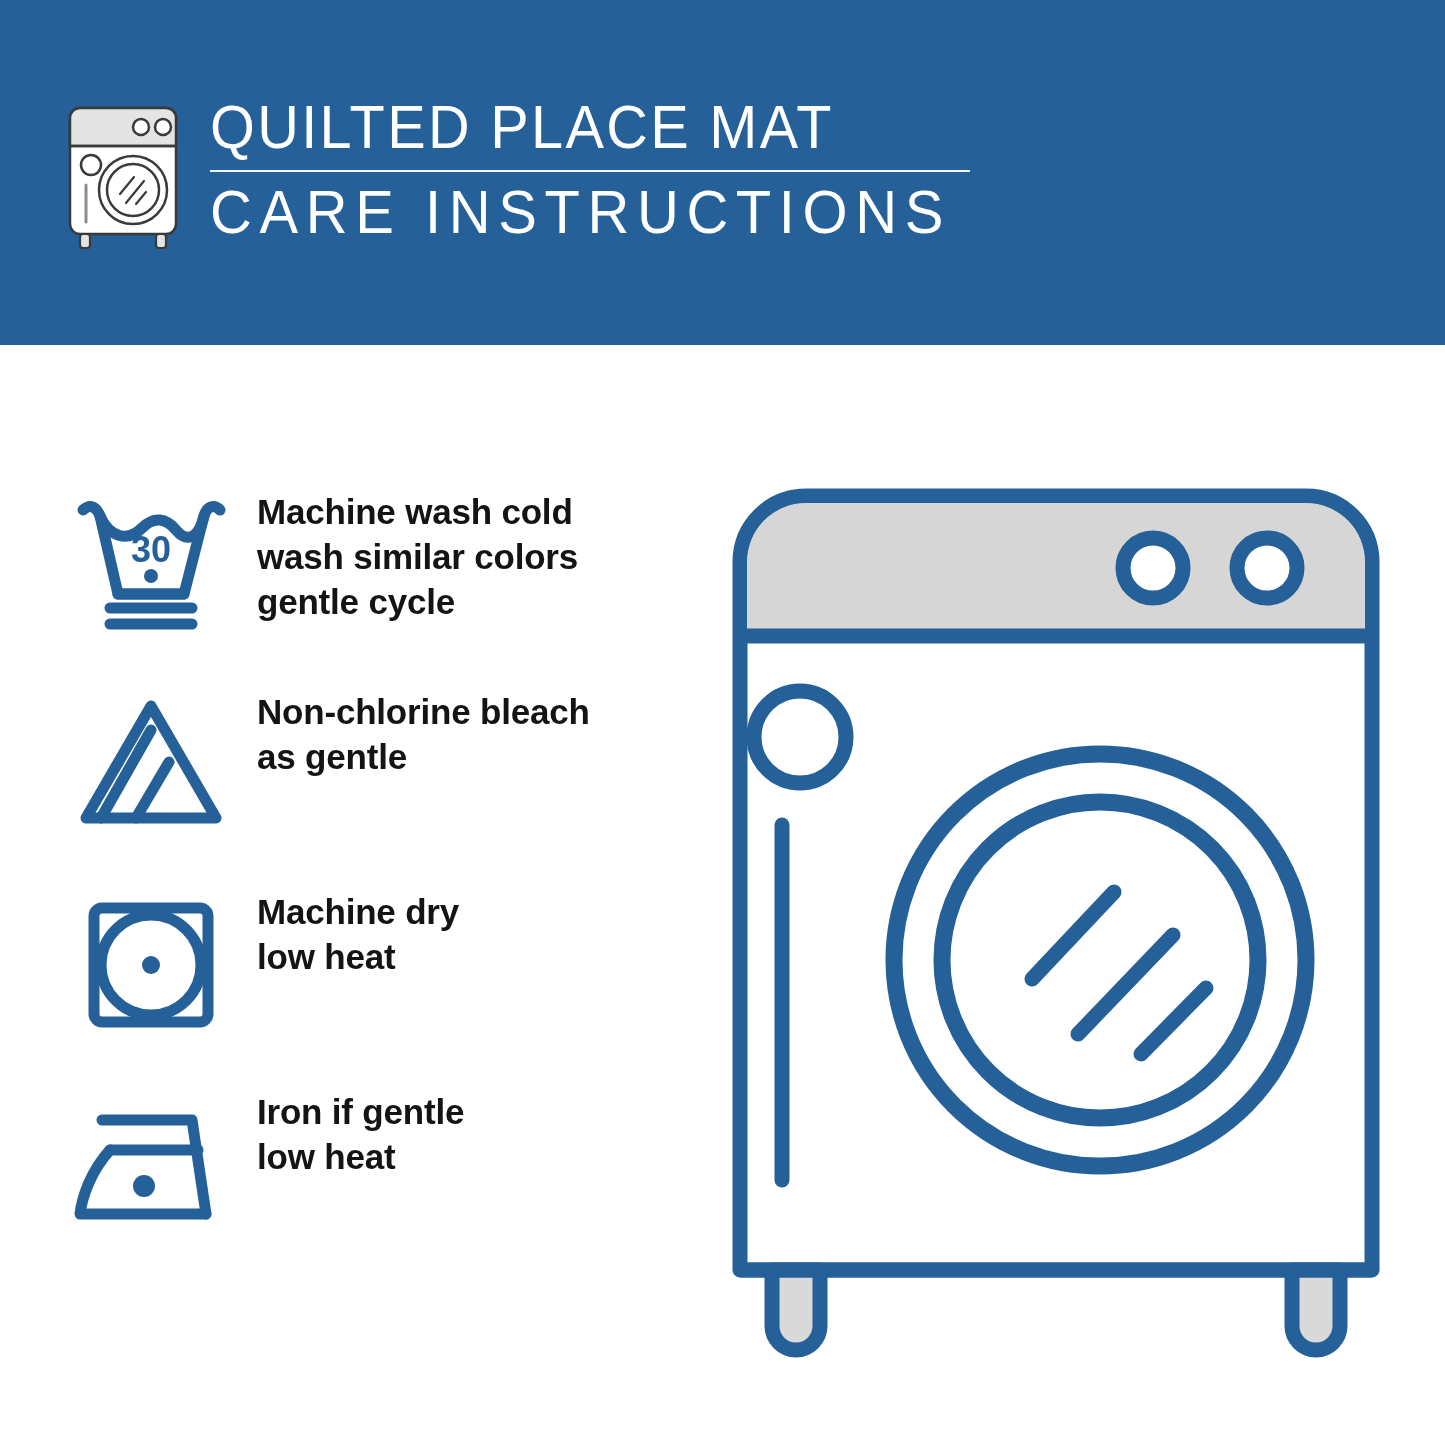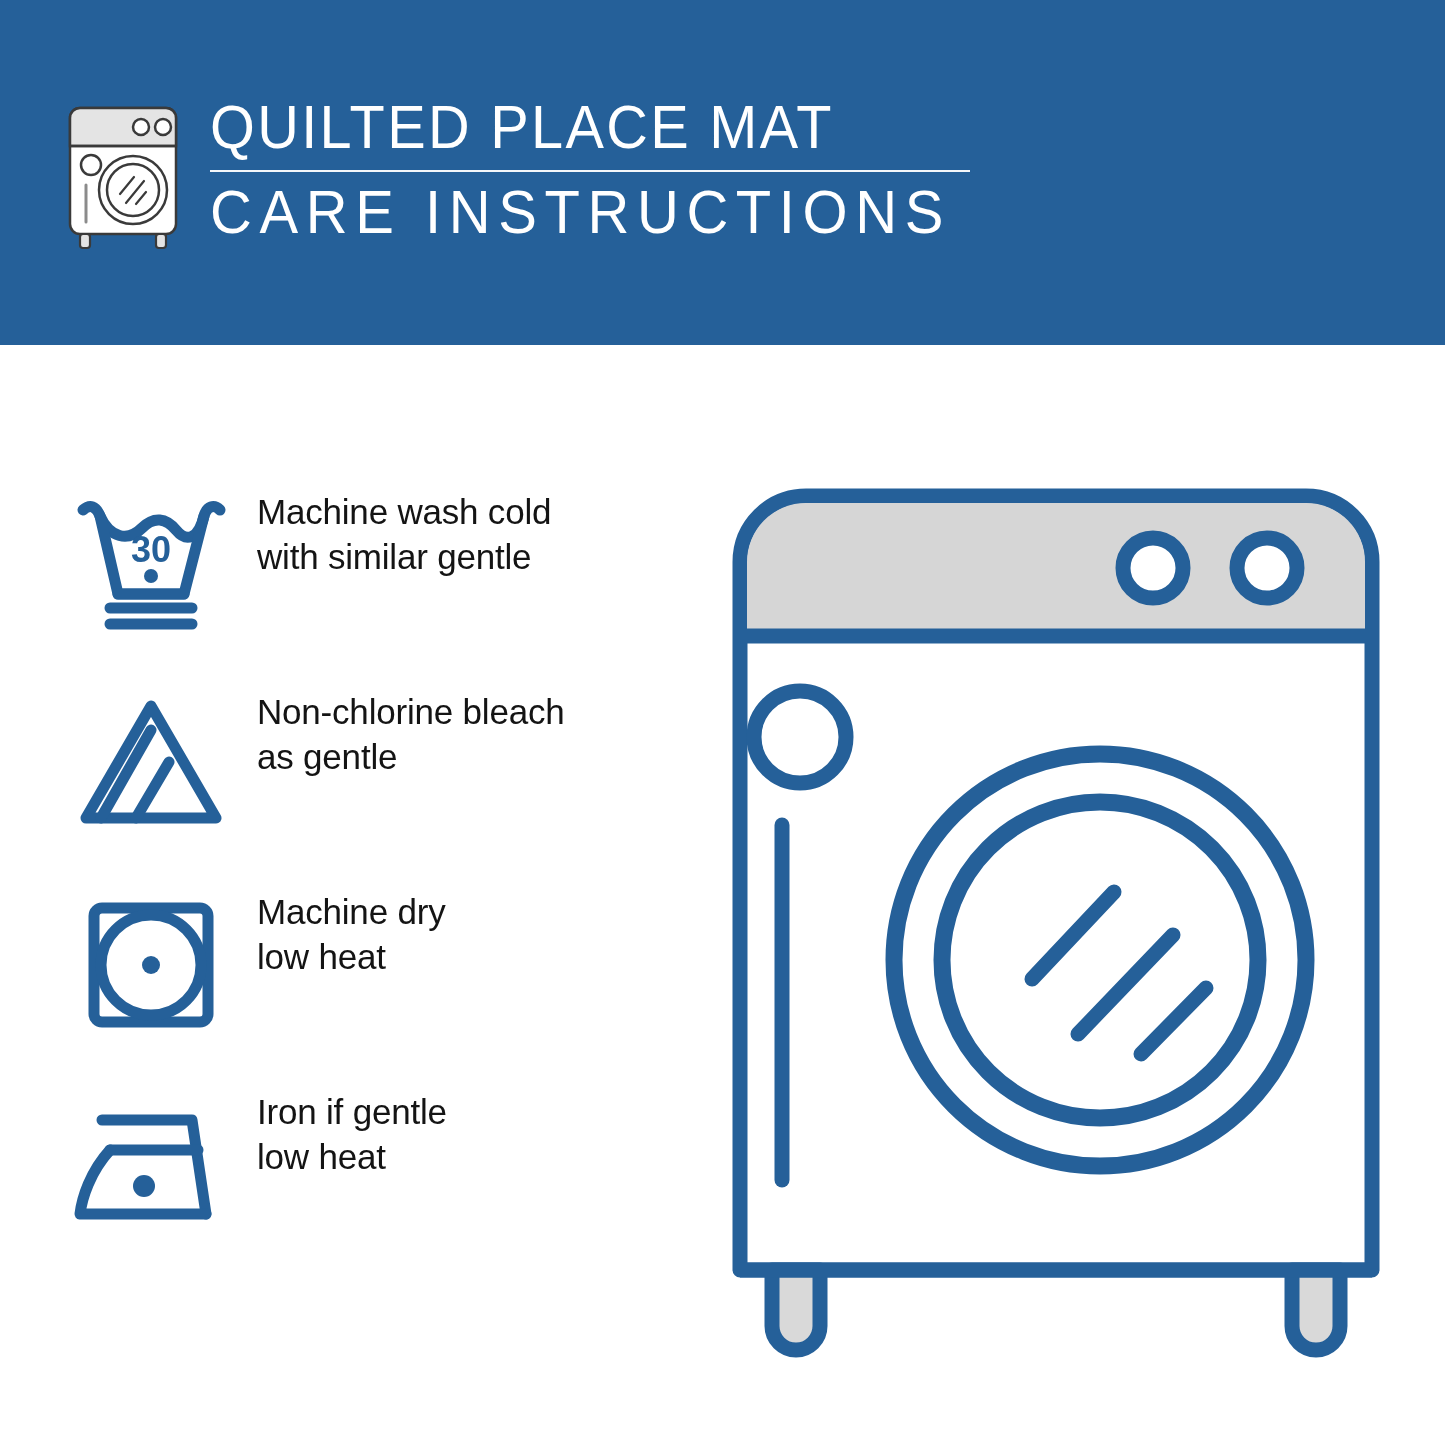--- a/index.html
+++ b/index.html
@@ -116,21 +116,21 @@
     align-items: center;
     justify-content: flex-start;
   }
 
   .care-row .label {
     flex: 1 1 auto;
     margin-left: 16px;
     color: #141414;
     font-family: "Liberation Sans", sans-serif;
     font-size: 35px;
-    font-weight: 400;
+    font-weight: 700;
     line-height: 1.28;
     letter-spacing: -0.2px;
   }
   .care-row .label .ln { display: block; }
 
   
   .washer-wrap {
     position: absolute;
     left: 726px;
     top: 480px;
@@ -199,21 +199,22 @@
             <line x1="44" y1="118" x2="126" y2="118"></line>
             <line x1="44" y1="134" x2="126" y2="134"></line>
           </g>
 
           <text x="85" y="72" text-anchor="middle" font-family="Liberation Sans, sans-serif" font-size="36" font-weight="700" fill="#256099">30</text>
           <circle cx="85" cy="86" r="7" fill="#256099"></circle>
         </svg>
       </div>
       <div class="label">
         <span class="ln">Machine wash cold</span>
-        <span class="ln">with similar gentle</span>
+        <span class="ln">wash similar colors</span>
+        <span class="ln">gentle cycle</span>
       </div>
     </div>
 
     <div class="care-row">
       <div class="sym">
         <svg viewBox="0 0 170 150" width="170" height="150" aria-hidden="true">
           <g fill="none" stroke="#256099" stroke-width="11" stroke-linecap="round" stroke-linejoin="round">
             <path d="M85 16 L 150 128 L 20 128 Z"></path>
             <line x1="85" y1="40" x2="35" y2="128"></line>
             <line x1="103" y1="72" x2="70" y2="128"></line>

